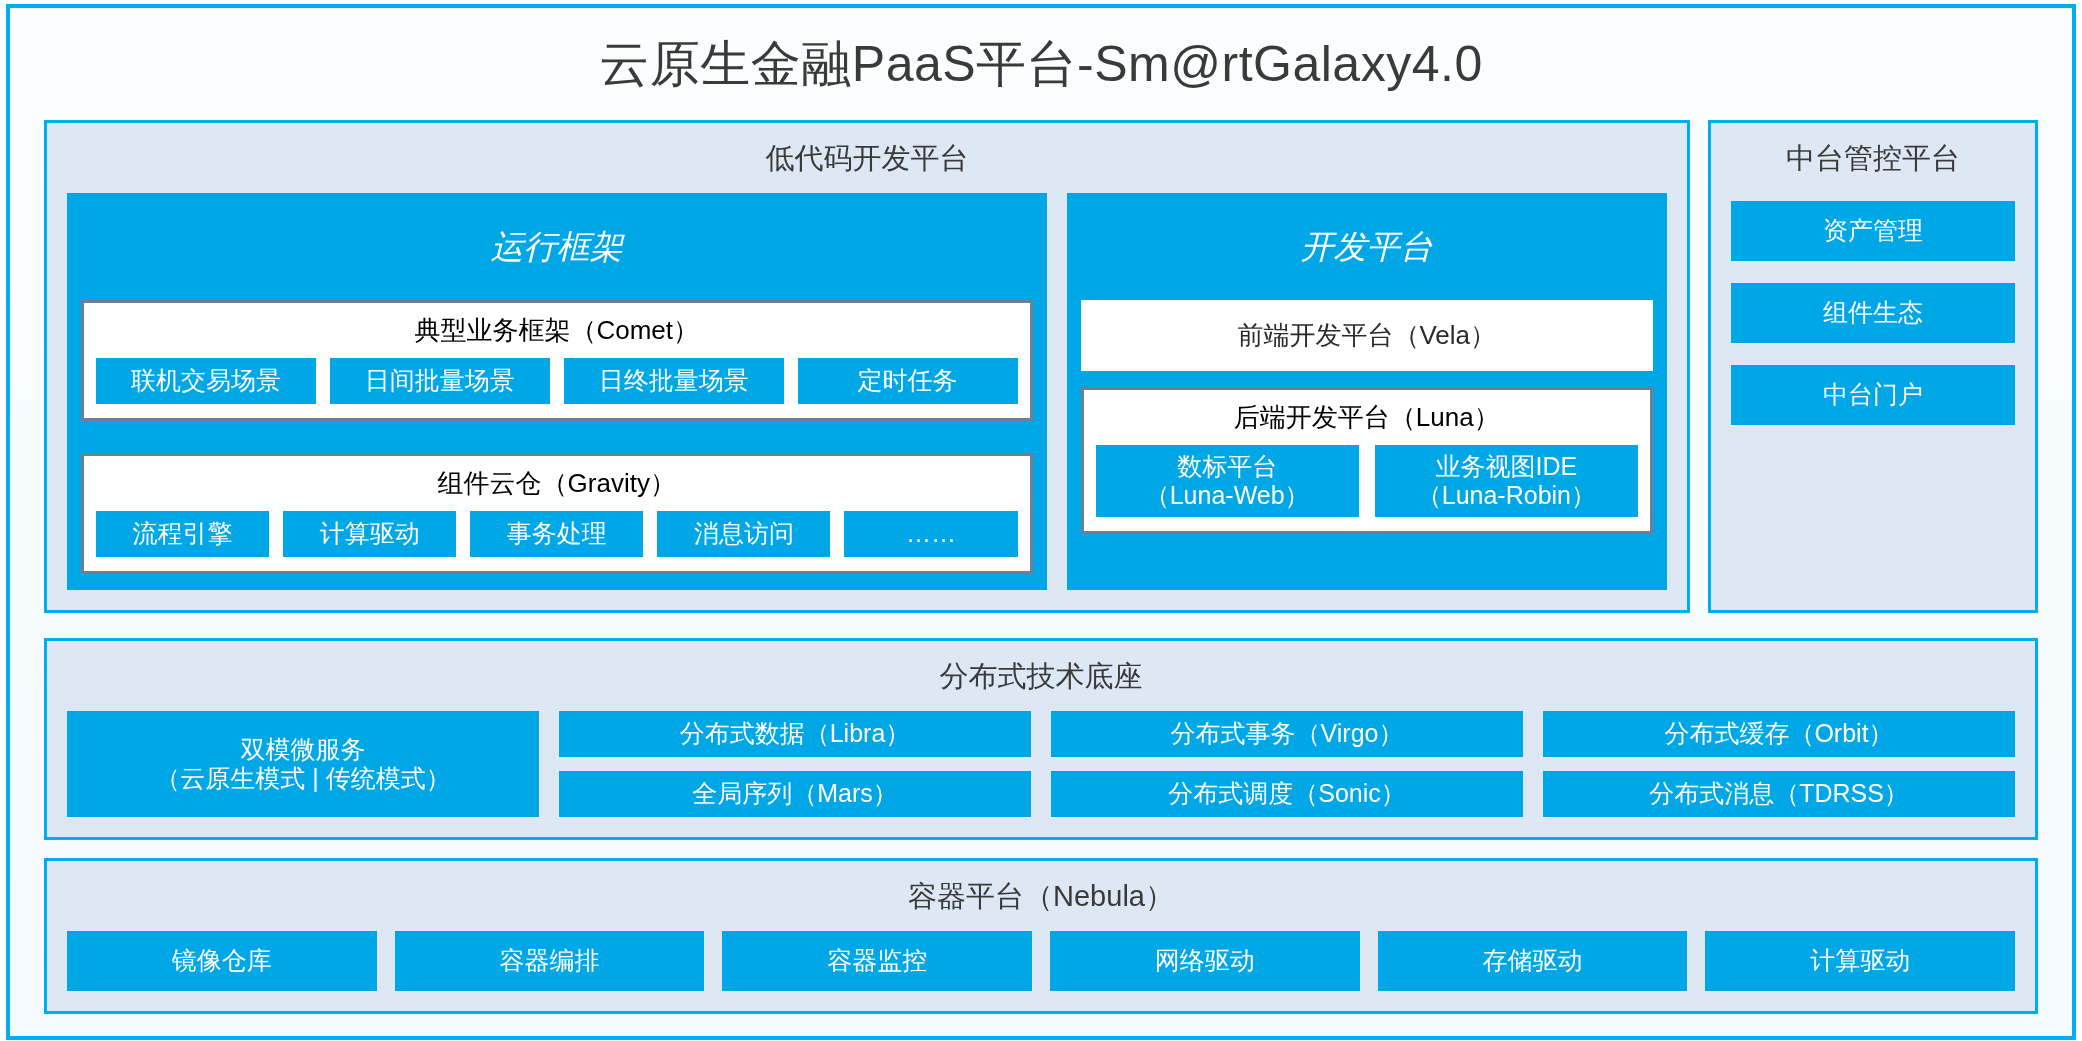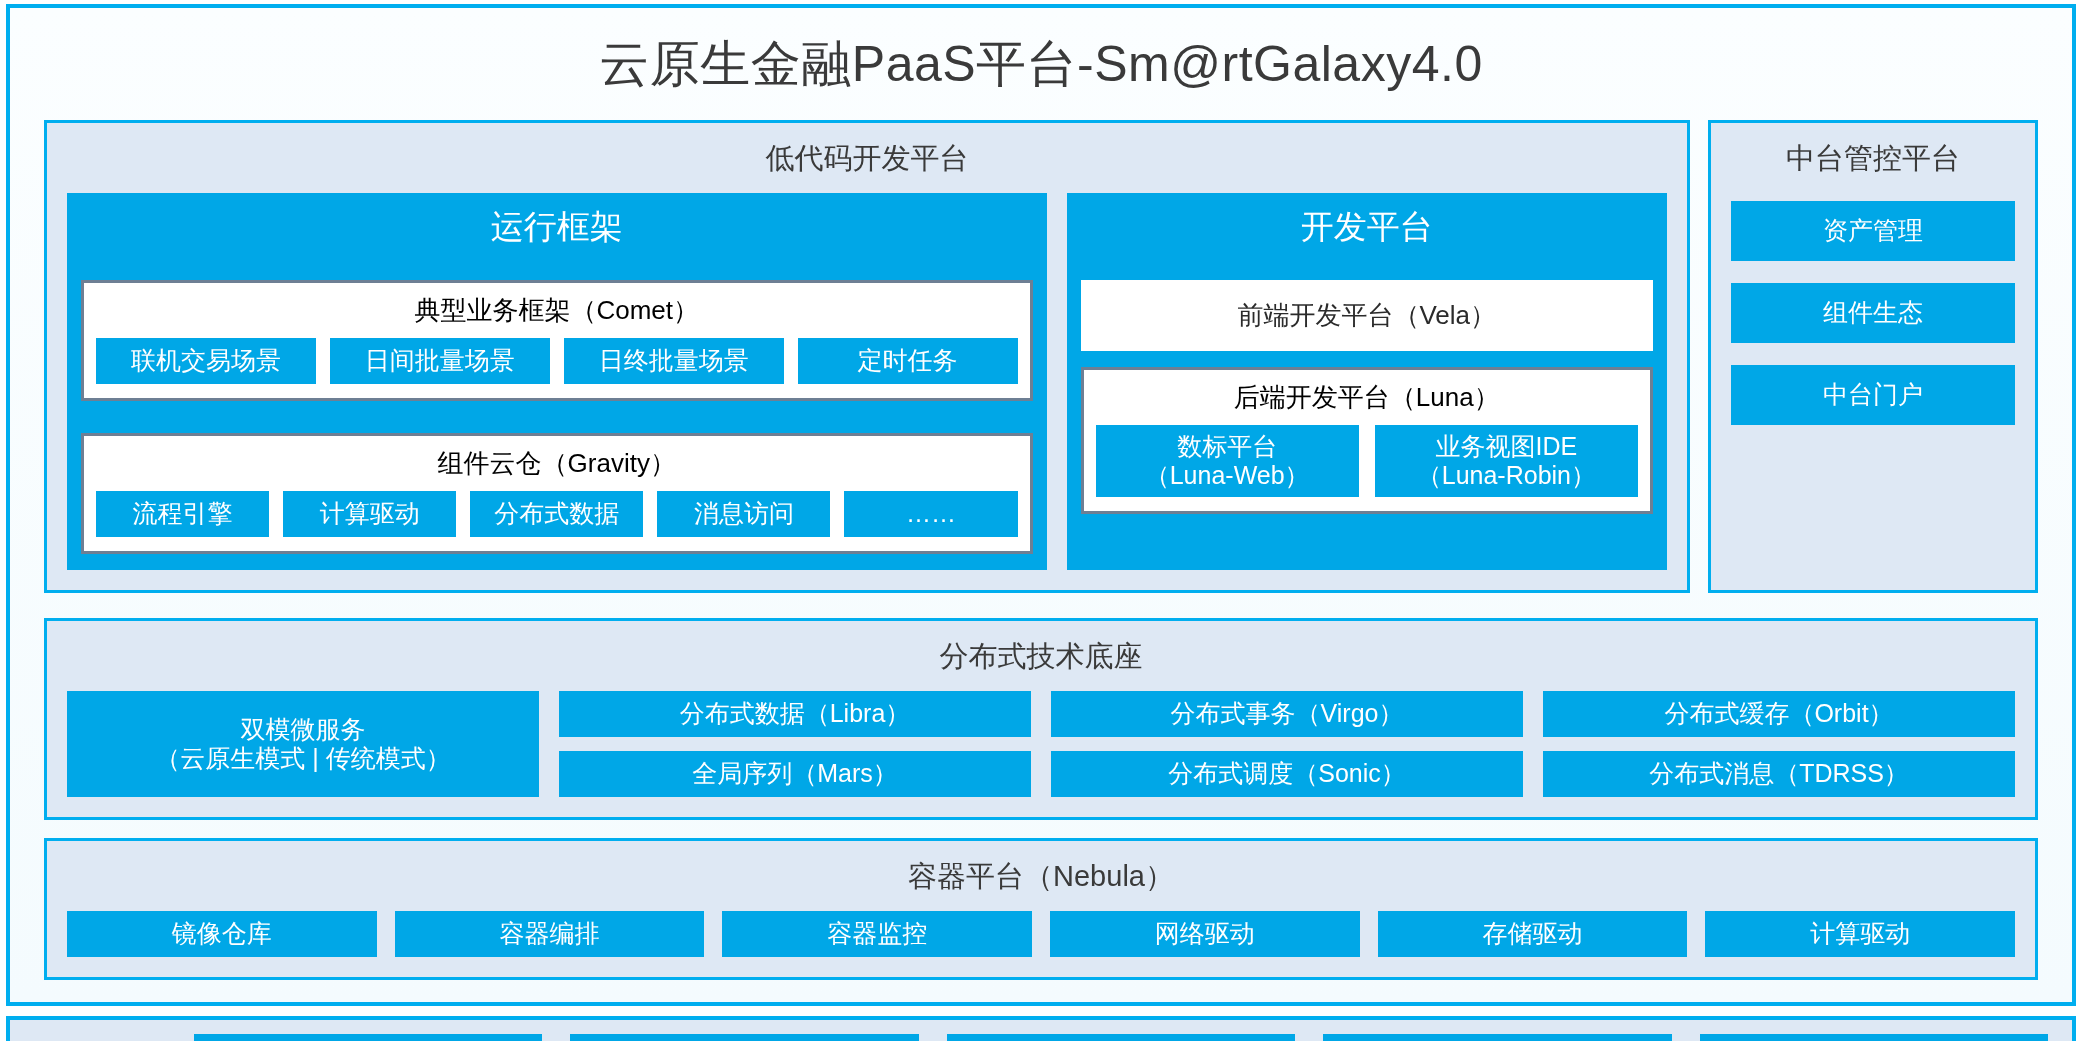--- a/index.html
+++ b/index.html
@@ -72,21 +72,22 @@
 
   .bluebox {
     background: #00A7E7;
     padding: 12px 14px 16px 14px;
     display: flex; flex-direction: column;
   }
   .bluebox-title {
     text-align: center;
     color: #ffffff;
     font-size: 33px;
-    margin: 0 0 14px 0;
+    margin: 20px 0 14px 0;
+    font-style: italic;
   }
   .whitebox {
     background: #ffffff;
     border: 3px solid #6E7F94;
     padding: 10px 12px 14px 12px;
   }
   .whitebox-title {
     text-align: center;
     font-size: 26px;
     color: #000000;
@@ -116,21 +117,21 @@
   .midplat .chip { height: 60px; }
 
   
   .dist-body { display: flex; gap: 20px; }
   .dist-col { flex: 1 1 0; display: flex; flex-direction: column; gap: 14px; }
   .dist-col .chip { height: 46px; }
   .dist-col.dual .chip { height: 106px; }
 
   
   .container-row { display: flex; gap: 18px; }
-  .container-row > .chip { flex: 1 1 0; height: 46px; }
+  .container-row > .chip { flex: 1 1 0; height: 60px; }
 
   
   .infra-frame {
     flex: 0 0 auto;
     border: 4px solid #00AEEF;
     background: #DEE8F4;
     padding: 14px 24px;
     display: flex; align-items: center; gap: 28px;
   }
   .infra-label {
@@ -172,21 +173,21 @@
                 <div class="chip">日终批量场景</div>
                 <div class="chip">定时任务</div>
               </div>
             </div>
 
             <div class="whitebox" style="margin-top:16px;">
               <div class="whitebox-title">组件云仓（Gravity）</div>
               <div class="chip-row">
                 <div class="chip">流程引擎</div>
                 <div class="chip">计算驱动</div>
-                <div class="chip">分布式数据</div>
+                <div class="chip">事务处理</div>
                 <div class="chip">消息访问</div>
                 <div class="chip">……</div>
               </div>
             </div>
           </div>
 
           <div class="bluebox devplat">
             <div class="bluebox-title">开发平台</div>
 
             <div class="vela-box">前端开发平台（Vela）</div>

